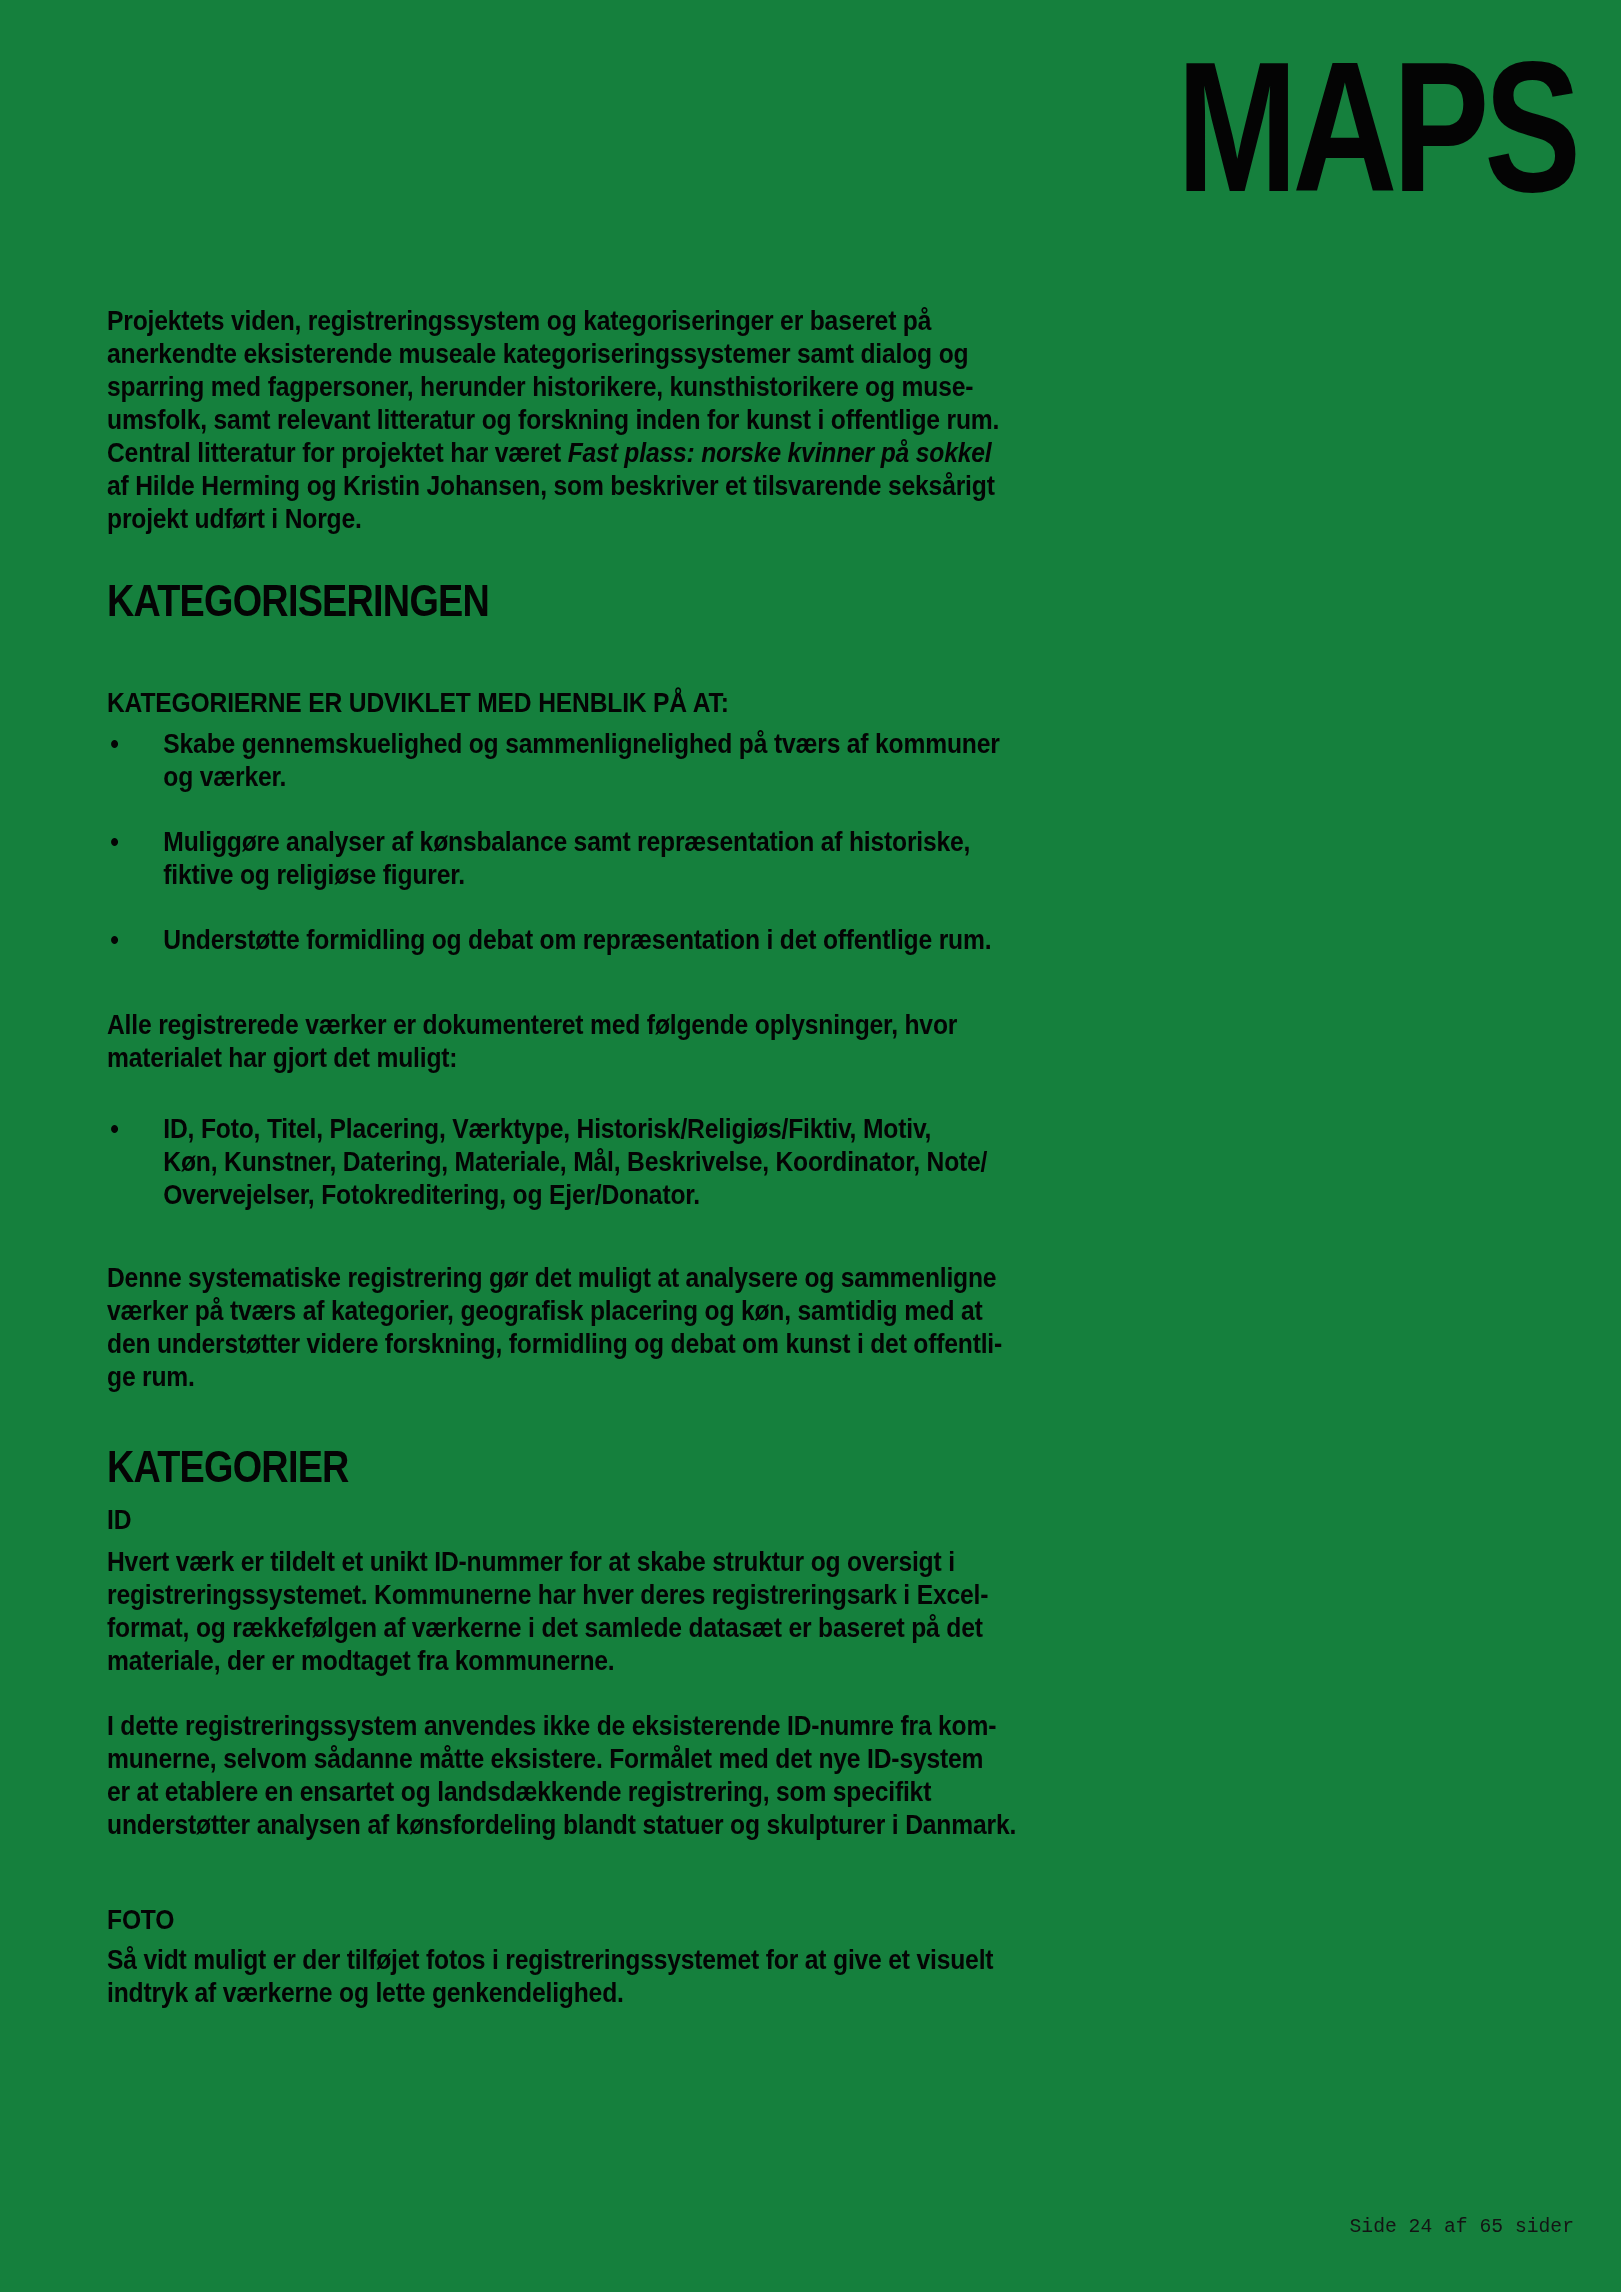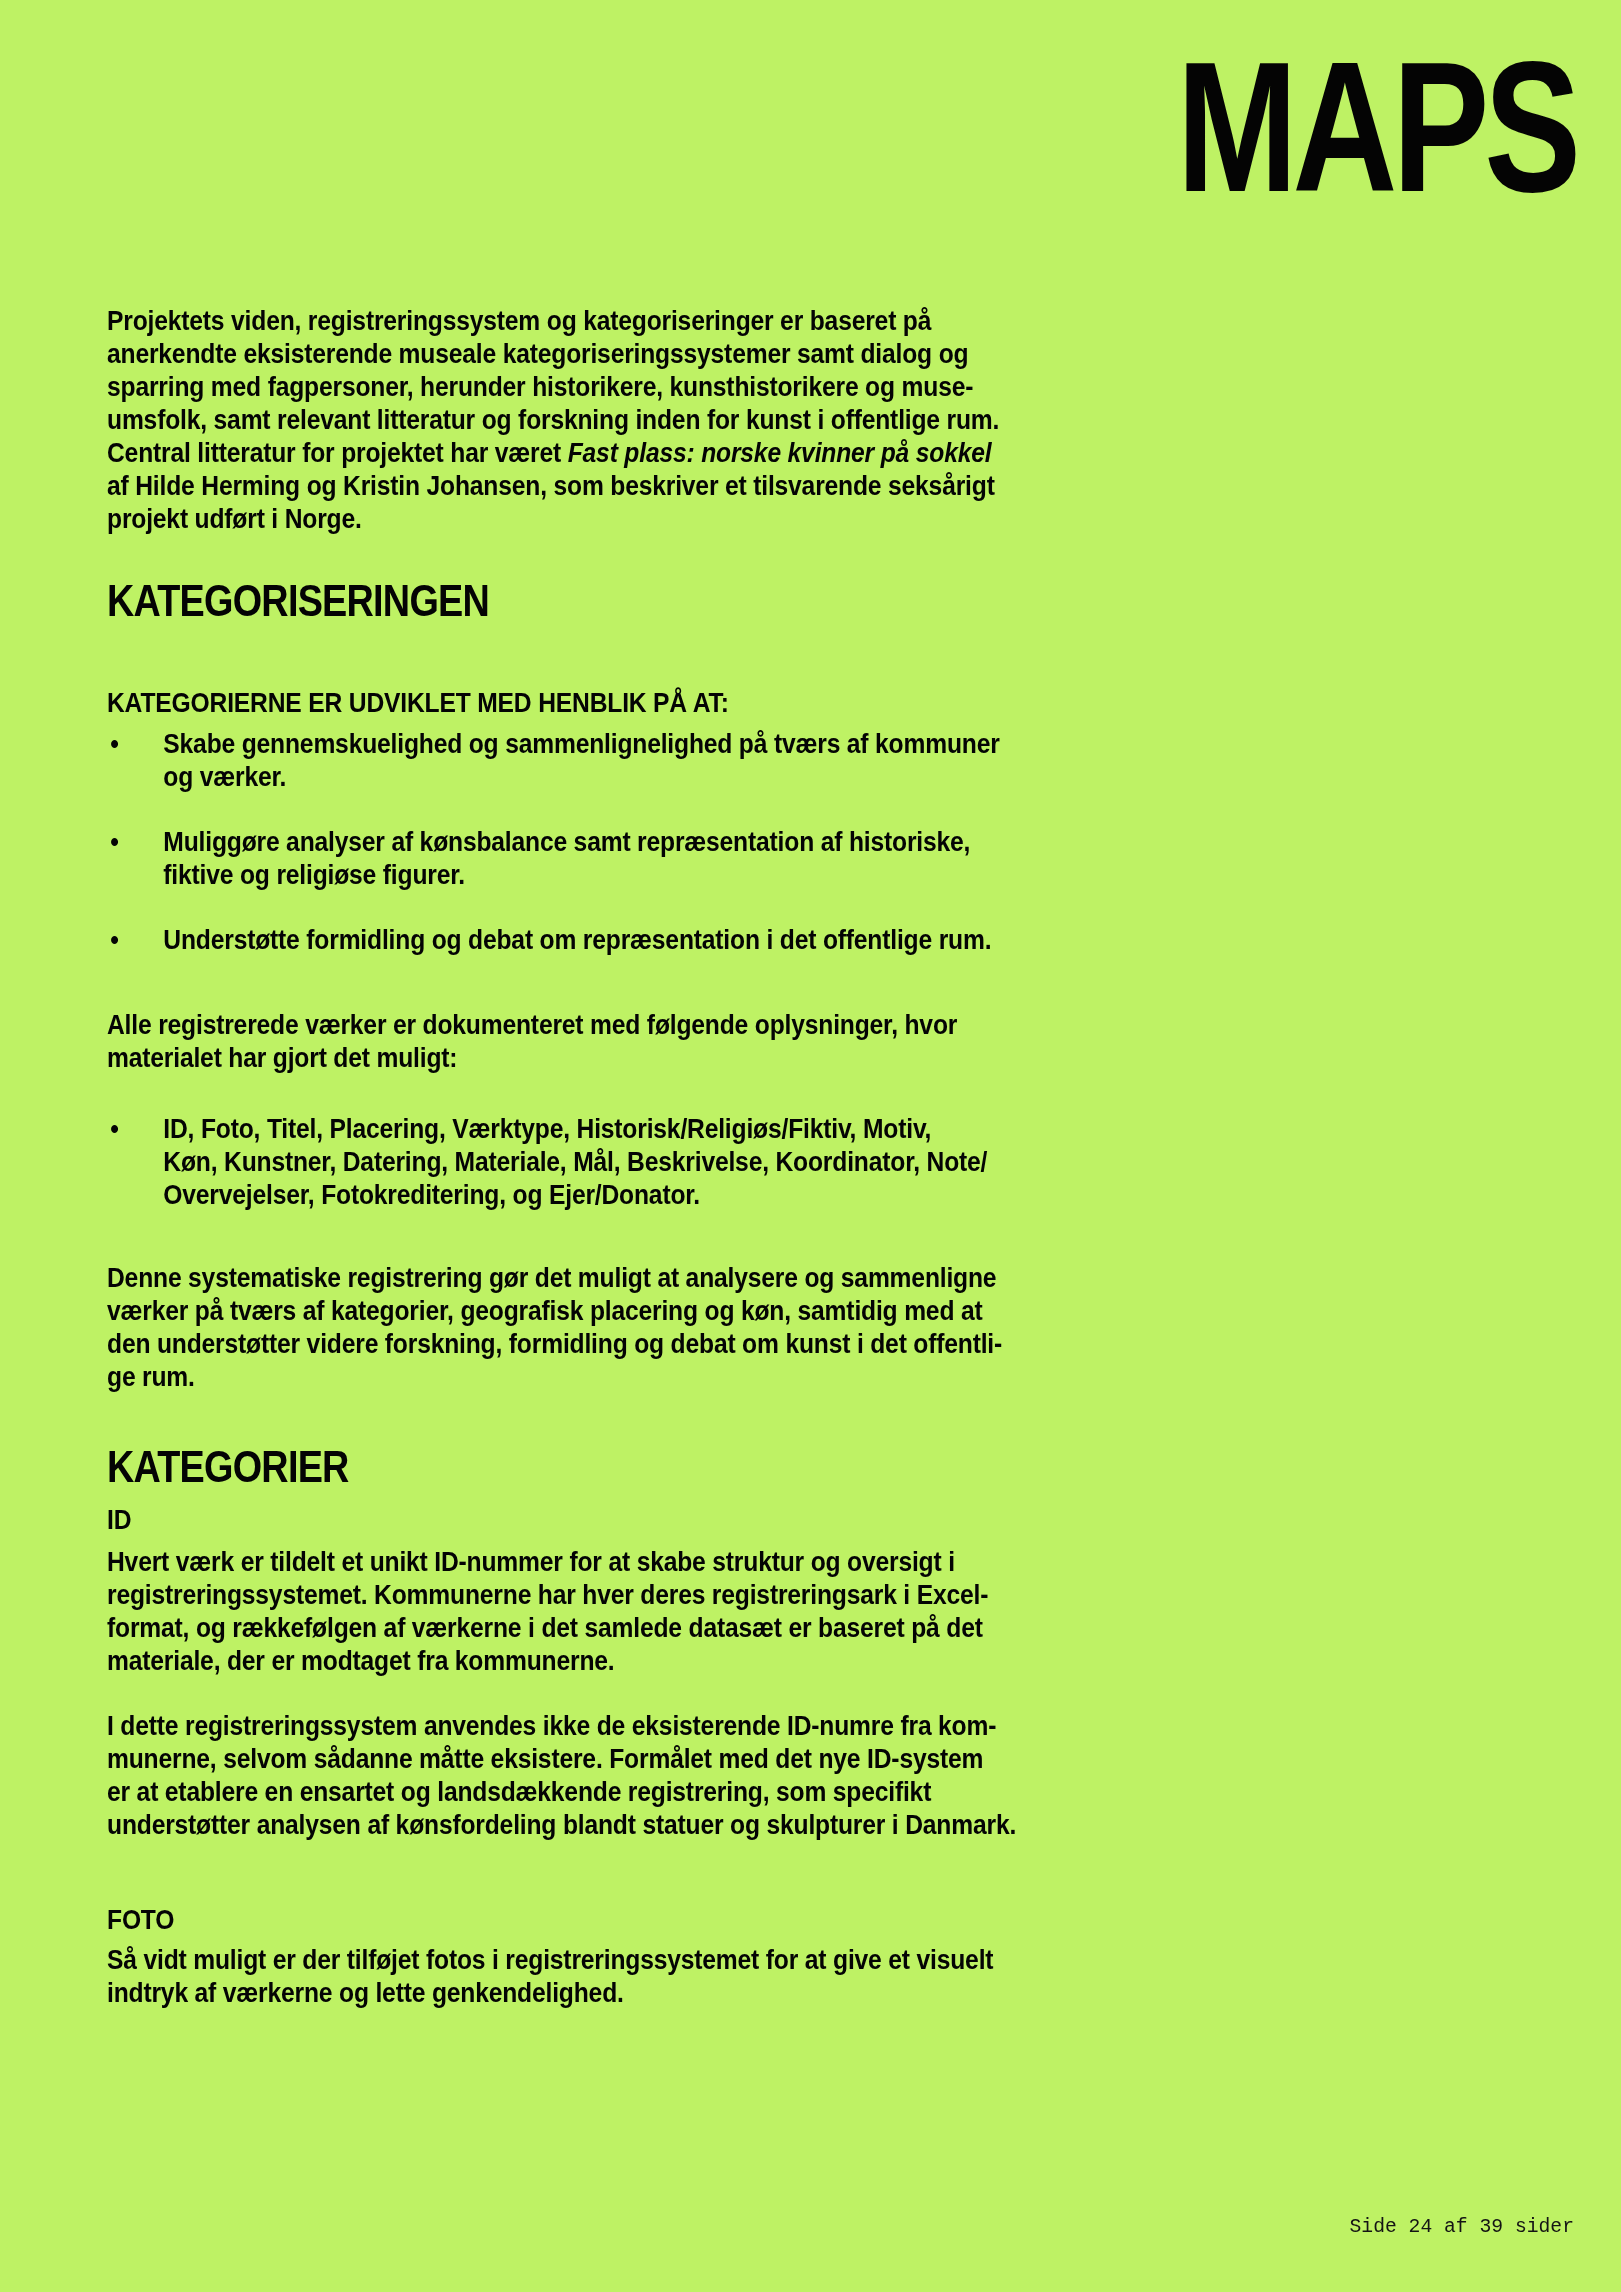--- a/index.html
+++ b/index.html
@@ -1,21 +1,21 @@
 <!DOCTYPE html>
 <html style="font-size:14.3px"><head>
 <meta charset="utf-8">
 <style>
   html, body { margin: 0; padding: 0; background: #e8e8e8; }
   .page {
     position: relative;
     width: 1621px;
     height: 2293px;
     margin: 0 auto;
-    background: #bef264;
+    background: #15803d;
     color: #040404;
     font-family: "Liberation Sans", sans-serif;
     overflow: hidden;
   }
   .logo {
     position: absolute;
     top: 34px;
     right: 45px;
     font-size: 186px;
     font-weight: bold;
@@ -149,16 +149,16 @@
   <p class="body pos-p5">I dette registreringssystem anvendes ikke de eksisterende ID-numre fra kom-
 munerne, selvom sådanne måtte eksistere. Formålet med det nye ID-system
 er at etablere en ensartet og landsdækkende registrering, som specifikt
 understøtter analysen af kønsfordeling blandt statuer og skulpturer i Danmark.</p>
 
   <div class="body pos-sub3">FOTO</div>
 
   <p class="body pos-p6">Så vidt muligt er der tilføjet fotos i registreringssystemet for at give et visuelt
 indtryk af værkerne og lette genkendelighed.</p>
 
-  <div class="footer">Side 24 af 39 sider</div>
+  <div class="footer">Side 24 af 65 sider</div>
 
 </div>
 
 
 </body></html>

